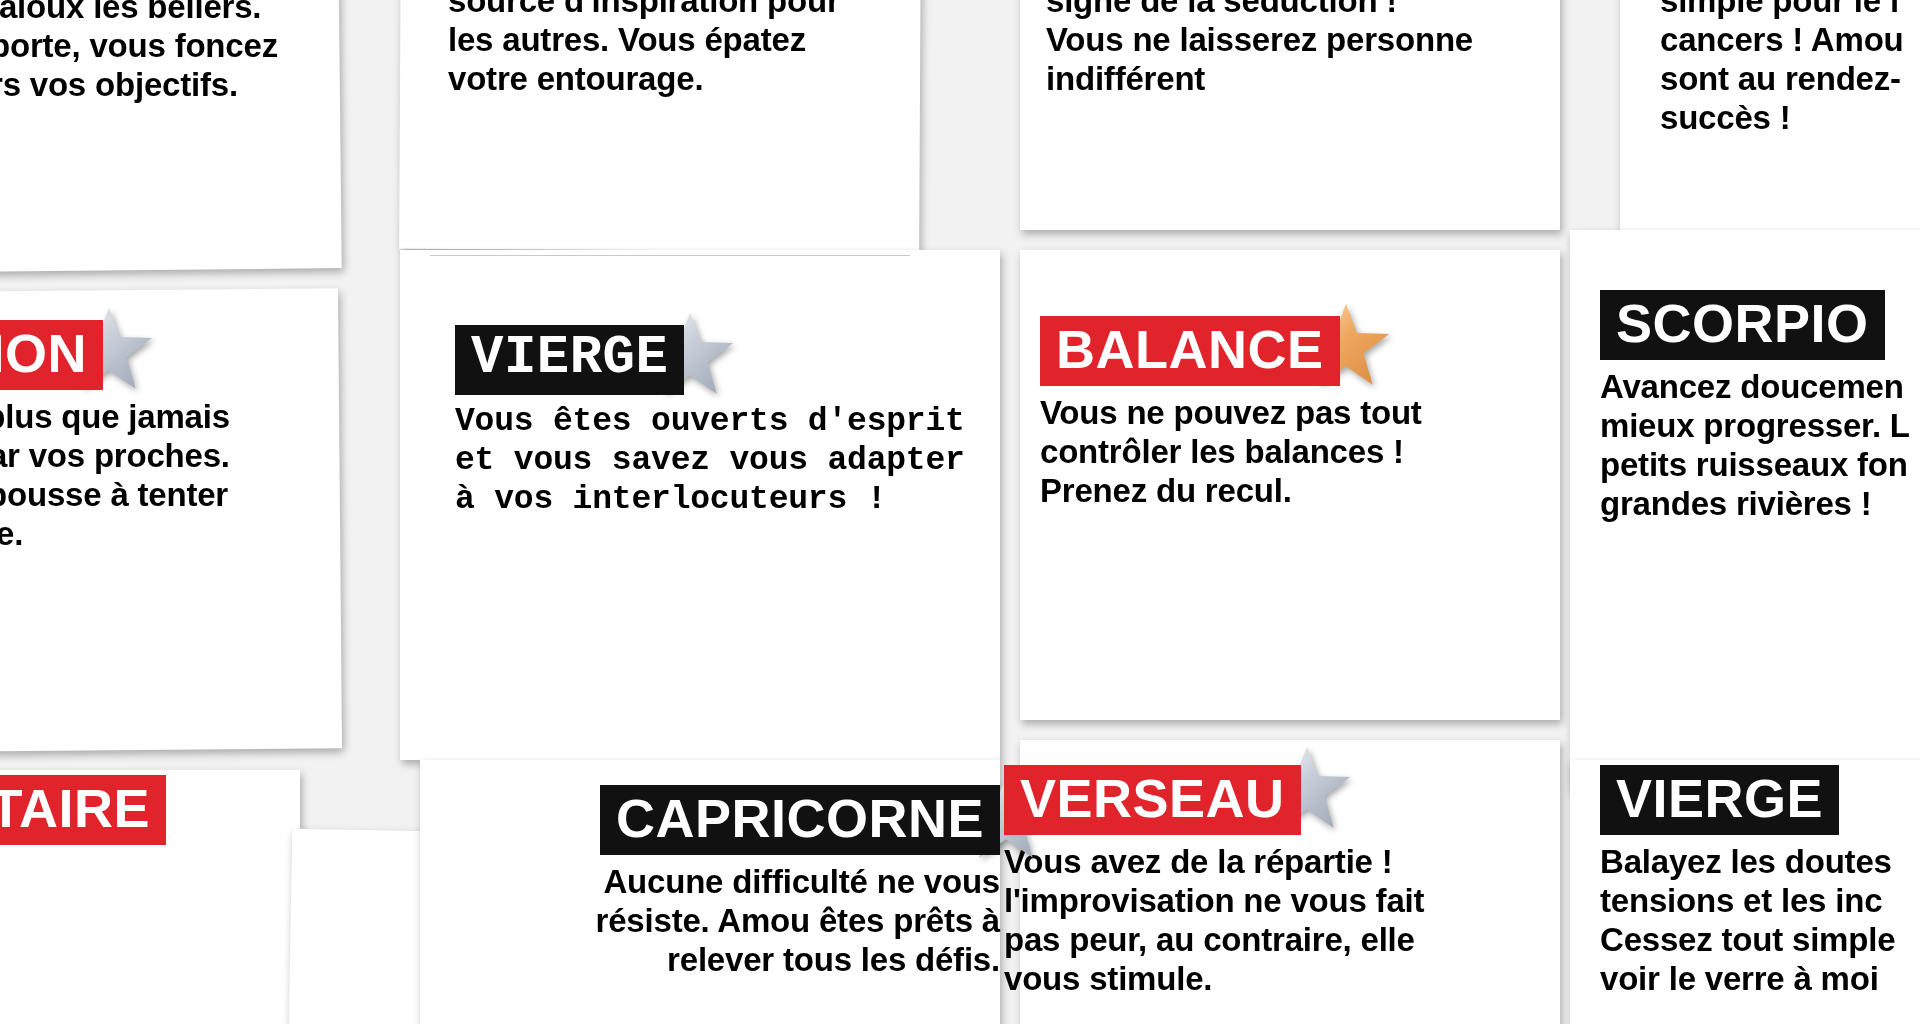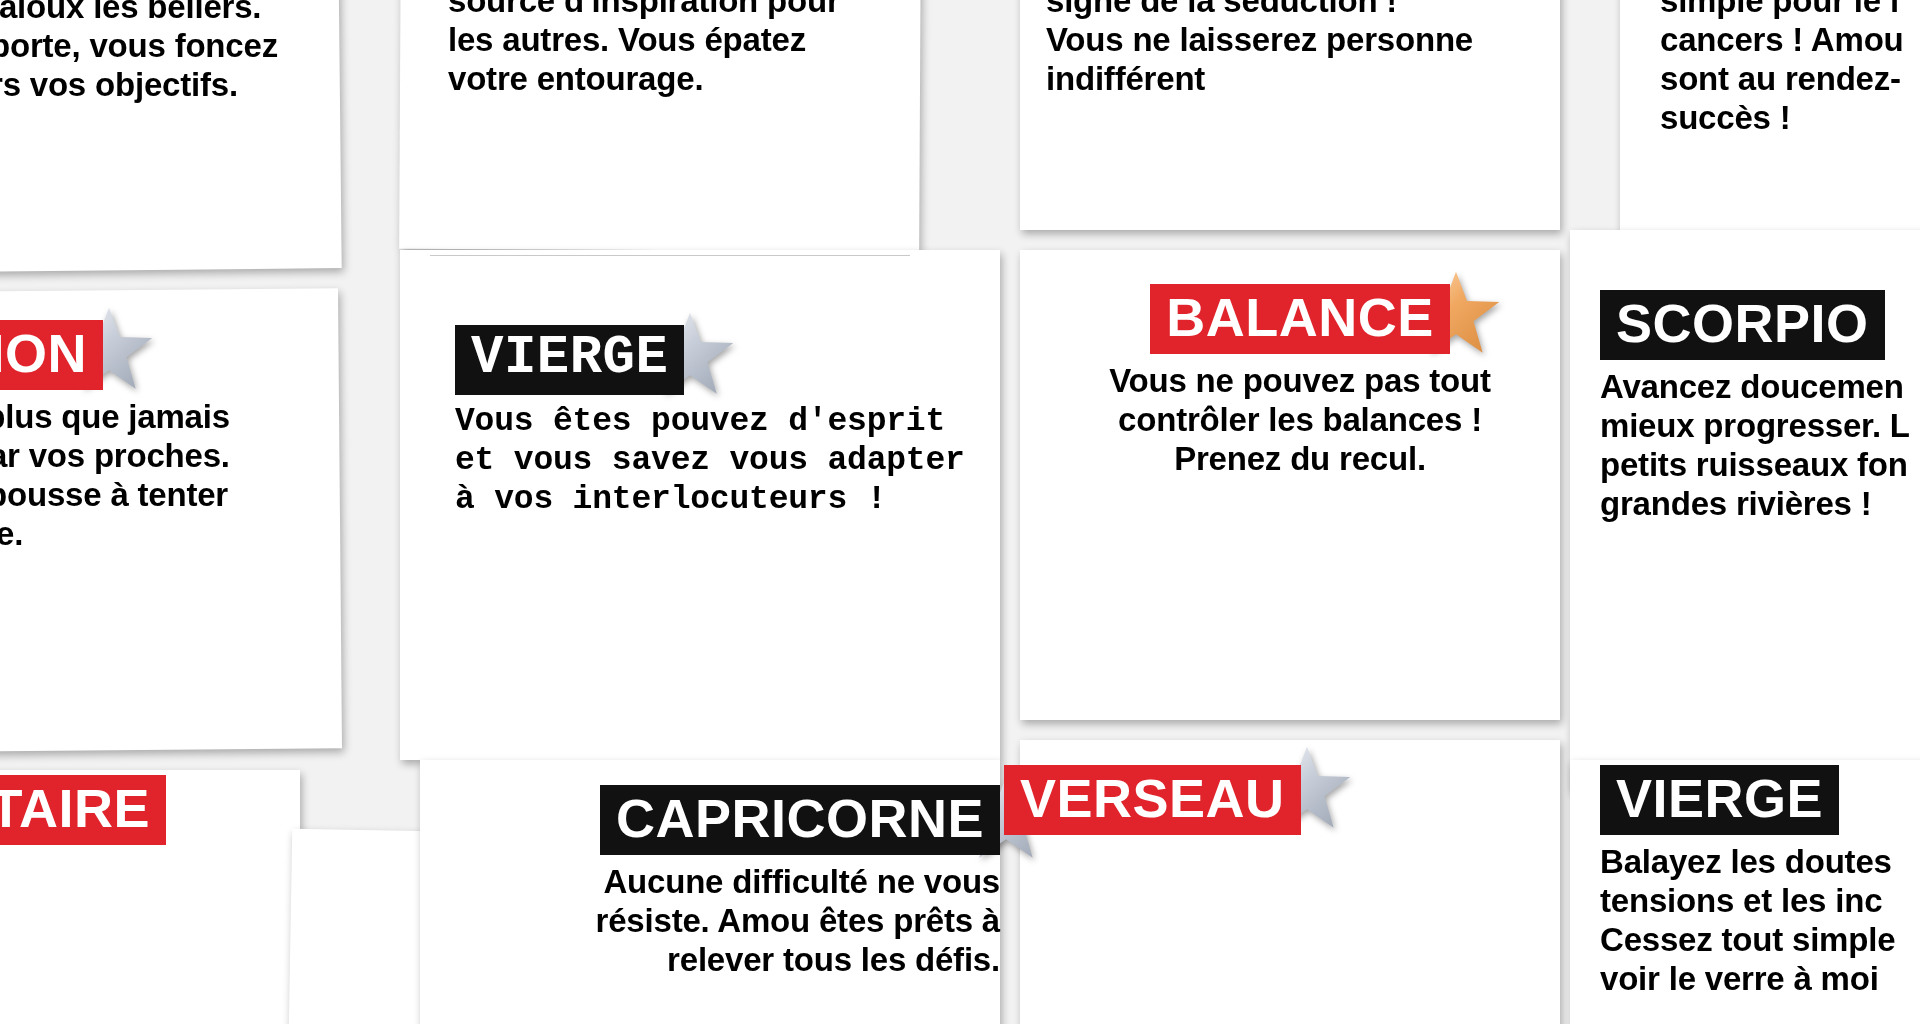--- a/index.html
+++ b/index.html
@@ -152,26 +152,26 @@
         <defs>
             <linearGradient id="gSil2" x1="0" y1="0" x2="1" y2="1">
           <stop offset="0%" stop-color="#f4f6fa"></stop>
               <stop offset="45%" stop-color="#c8ced9"></stop>
               <stop offset="100%" stop-color="#9aa3b2"></stop>
         </linearGradient>
           </defs>
         <polygon points="50,4 62,36 97,37 69,58 79,92 50,72 21,92 31,58 3,37 38,36" fill="url(#gSil2)"></polygon>
       </svg>
     </div>
-    <div class="sign-text">Vous êtes pouvez d'esprit
+    <div class="sign-text">Vous êtes ouverts d'esprit
 et vous savez vous adapter
 à vos interlocuteurs !</div>
   </div>
 
-  <div class="sign" style="left:1040px; top:284px; width:520px;text-align:center;">
+  <div class="sign" style="left:1040px; top:316px; width:520px;">
     <div class="badge-wrap">
       <span class="badge red">BALANCE</span>
       <svg class="star" viewBox="0 0 100 100" style="right:-52px; top:-16px;">
         <defs>
             <linearGradient id="gGold1" x1="0" y1="0" x2="1" y2="1">
           <stop offset="0%" stop-color="#ffe0b8"></stop>
               <stop offset="45%" stop-color="#f0a760"></stop>
               <stop offset="100%" stop-color="#d98b3e"></stop>
         </linearGradient>
           </defs>
@@ -226,20 +226,24 @@
         <defs>
             <linearGradient id="gSil4" x1="0" y1="0" x2="1" y2="1">
           <stop offset="0%" stop-color="#f4f6fa"></stop>
               <stop offset="45%" stop-color="#c8ced9"></stop>
               <stop offset="100%" stop-color="#9aa3b2"></stop>
         </linearGradient>
           </defs>
         <polygon points="50,4 62,36 97,37 69,58 79,92 50,72 21,92 31,58 3,37 38,36" fill="url(#gSil4)"></polygon>
       </svg>
     </div>
+    <div class="sign-text">Vous avez de la répartie !
+l'improvisation ne vous fait
+pas peur, au contraire, elle
+vous stimule.</div>
   </div>
 
   <div class="sign" style="left:1600px; top:765px; width:440px;">
     <div class="badge-wrap">
       <span class="badge black">VIERGE</span>
     </div>
     <div class="sign-text">Balayez les doutes
 tensions et les inc
 Cessez tout simple
 voir le verre à moi</div>

